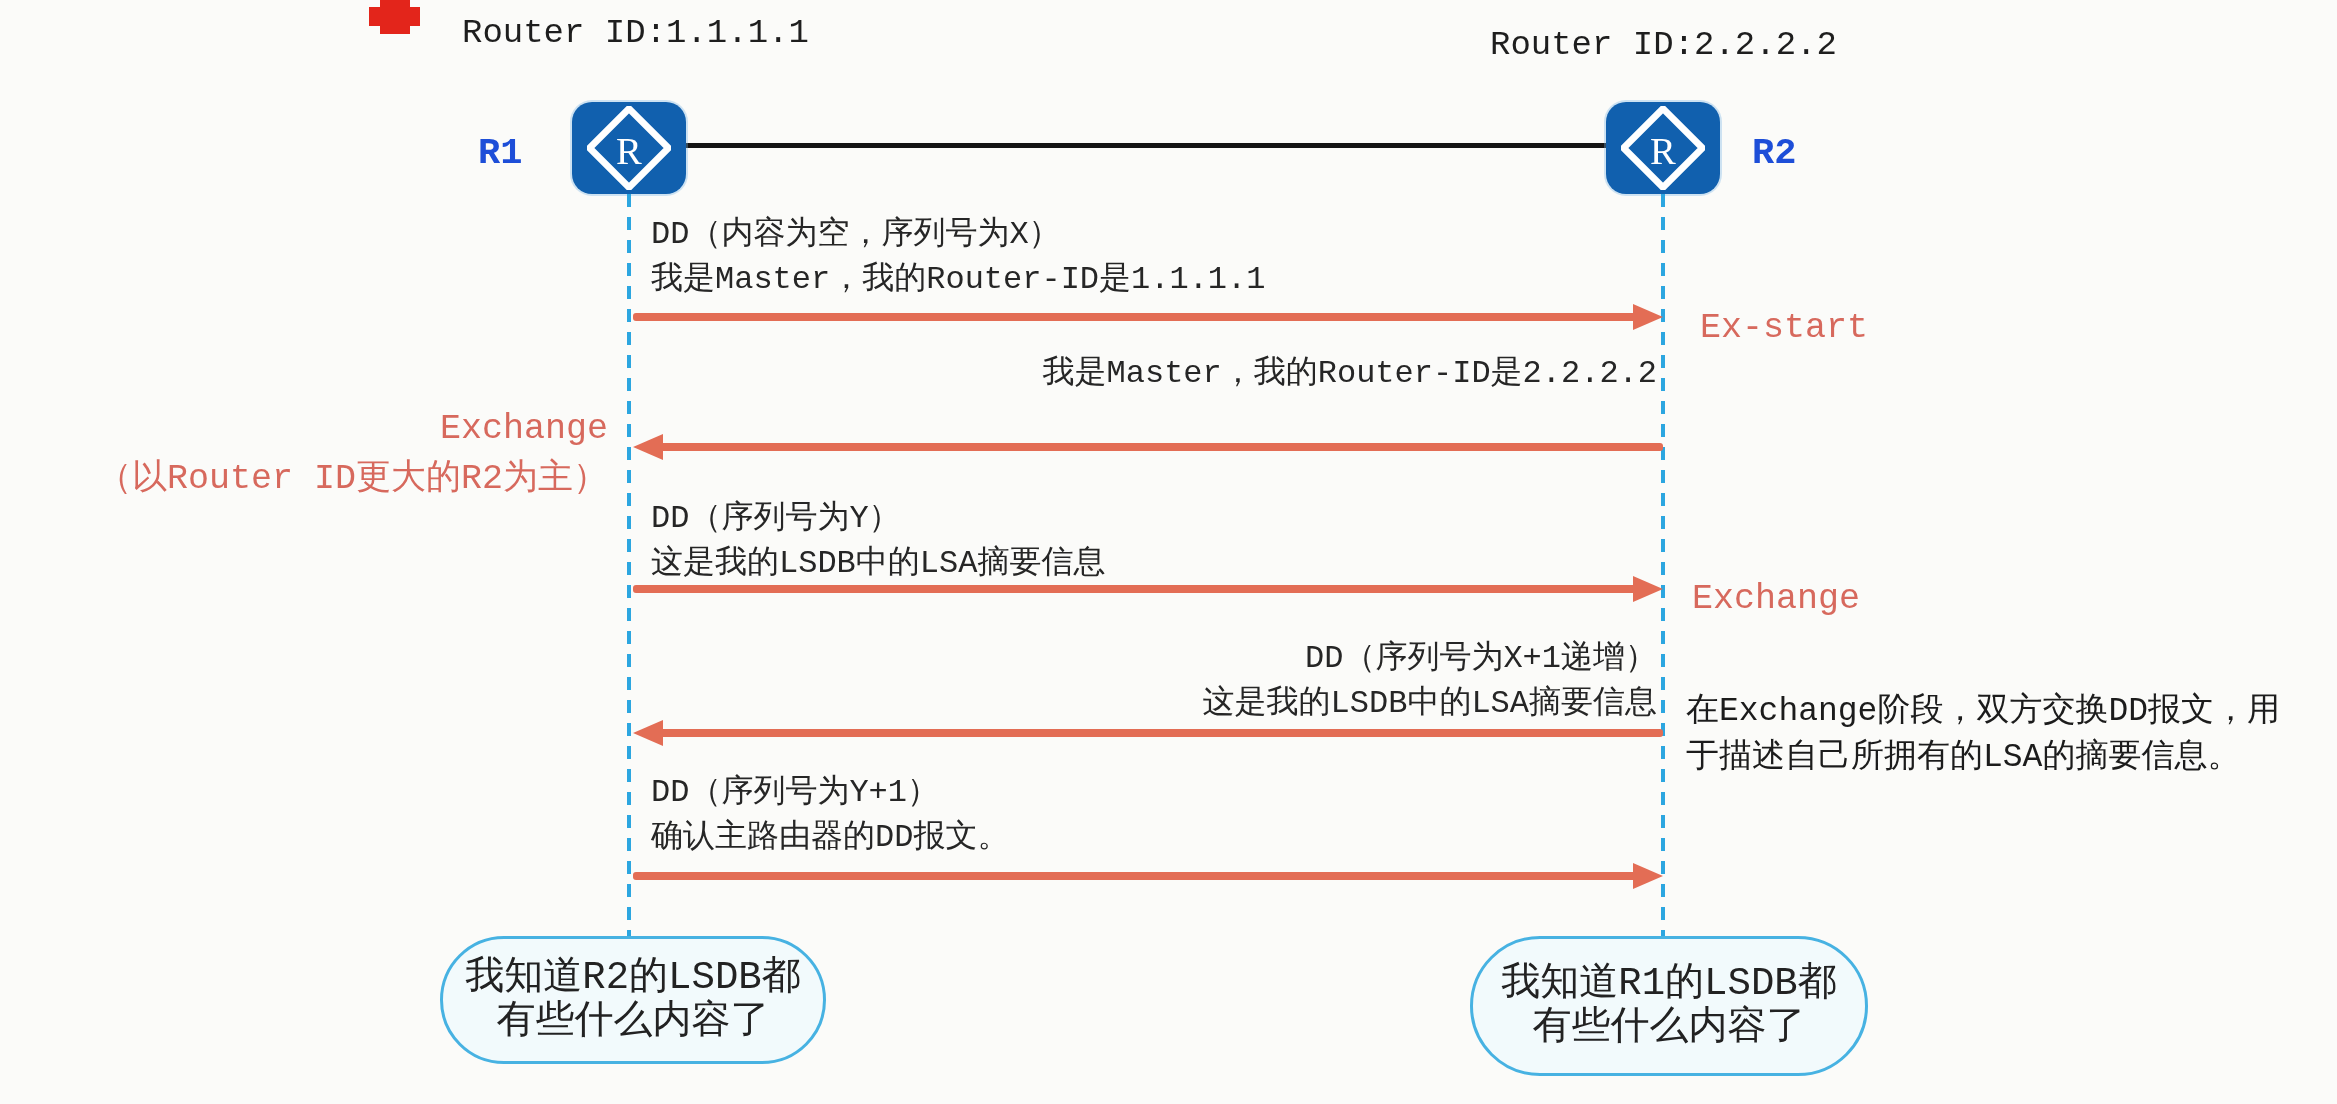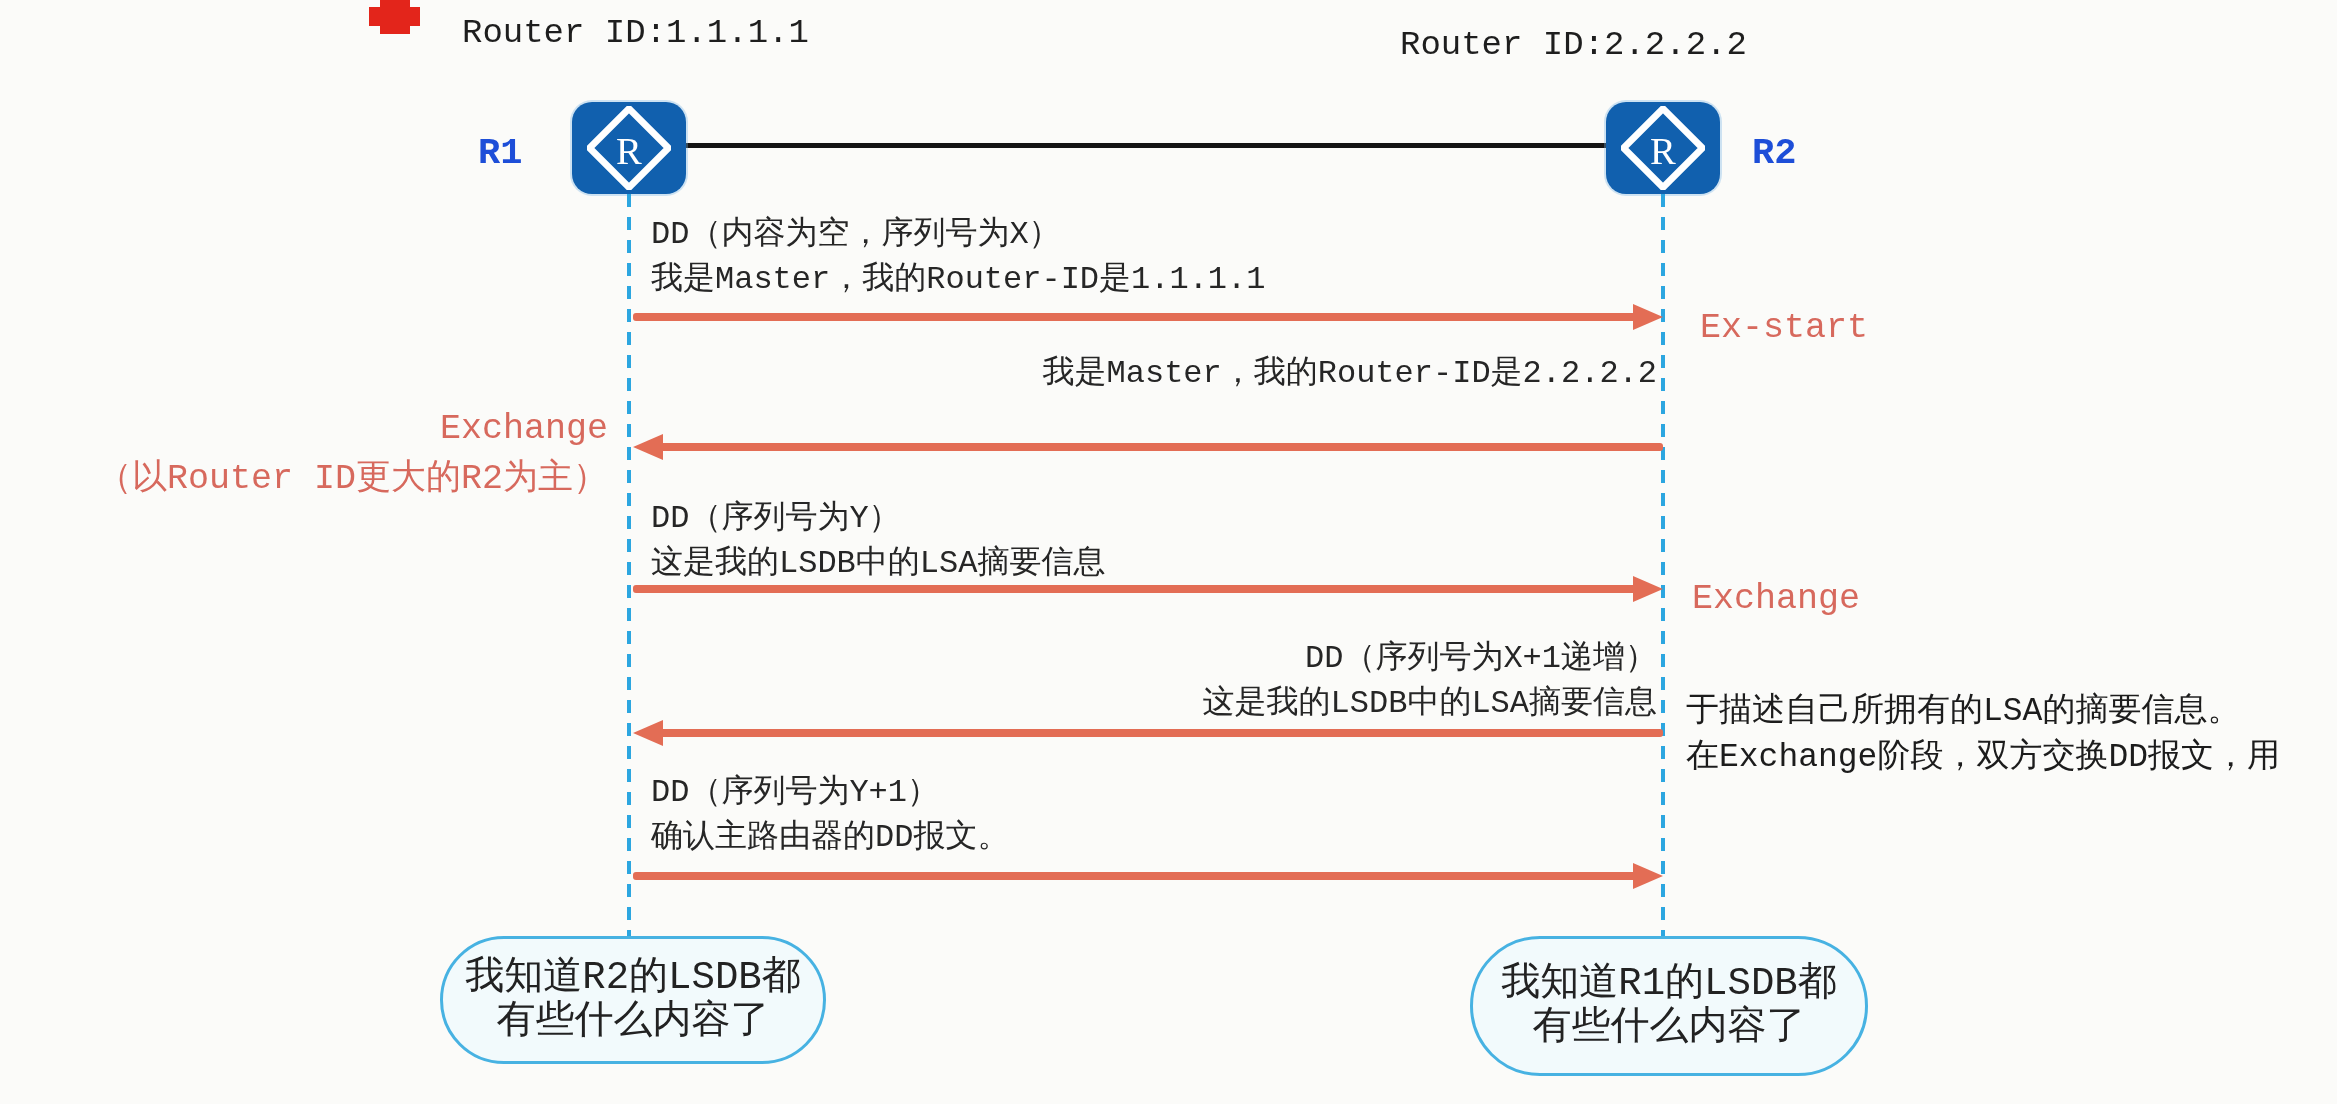--- a/index.html
+++ b/index.html
@@ -9,21 +9,21 @@
     background:#fbfbf9;
     overflow:hidden;
     font-family:"Liberation Mono","DejaVu Sans Mono",monospace;
   }
   
   .cross-v{position:absolute;left:380px;top:0;width:30px;height:34px;background:var(--cross-red,#e3251b);}
   .cross-h{position:absolute;left:369px;top:7px;width:51px;height:19px;background:var(--cross-red,#e3251b);}
 
   .rid{position:absolute;font-size:34px;color:#1e1e1e;white-space:nowrap;}
   .rid1{left:462px;top:14px;}
-  .rid2{left:1400px;top:26px;text-align:center;}
+  .rid2{left:1490px;top:26px;text-align:center;}
 
   .rname{position:absolute;font-size:37px;font-weight:700;color:#1d4ed8;white-space:nowrap;}
   .rname1{left:478px;top:132px;}
   .rname2{left:1752px;top:132px;}
 
   .link-line{position:absolute;left:684px;top:143px;width:924px;height:5px;background:#141414;}
 
   .router-icon{
     position:absolute;width:114px;height:92px;border-radius:20px;
     background:var(--router-blue,#1160ae);
@@ -159,22 +159,22 @@
   </div>
 
   <div class="phase ph-exch-left">
     <div>Exchange</div>
     <div>（以Router ID更大的R2为主）</div>
   </div>
   <div class="phase ph-ex-right">Ex-start</div>
   <div class="phase ph-exch-right">Exchange</div>
 
   <div class="note">
+    <div>在Exchange阶段，双方交换DD报文，用</div>
     <div>于描述自己所拥有的LSA的摘要信息。</div>
-    <div>在Exchange阶段，双方交换DD报文，用</div>
   </div>
 
   <div class="bubble b1">
     <div>我知道R2的LSDB都</div>
     <div>有些什么内容了</div>
   </div>
   <div class="bubble b2">
     <div>我知道R1的LSDB都</div>
     <div>有些什么内容了</div>
   </div>

